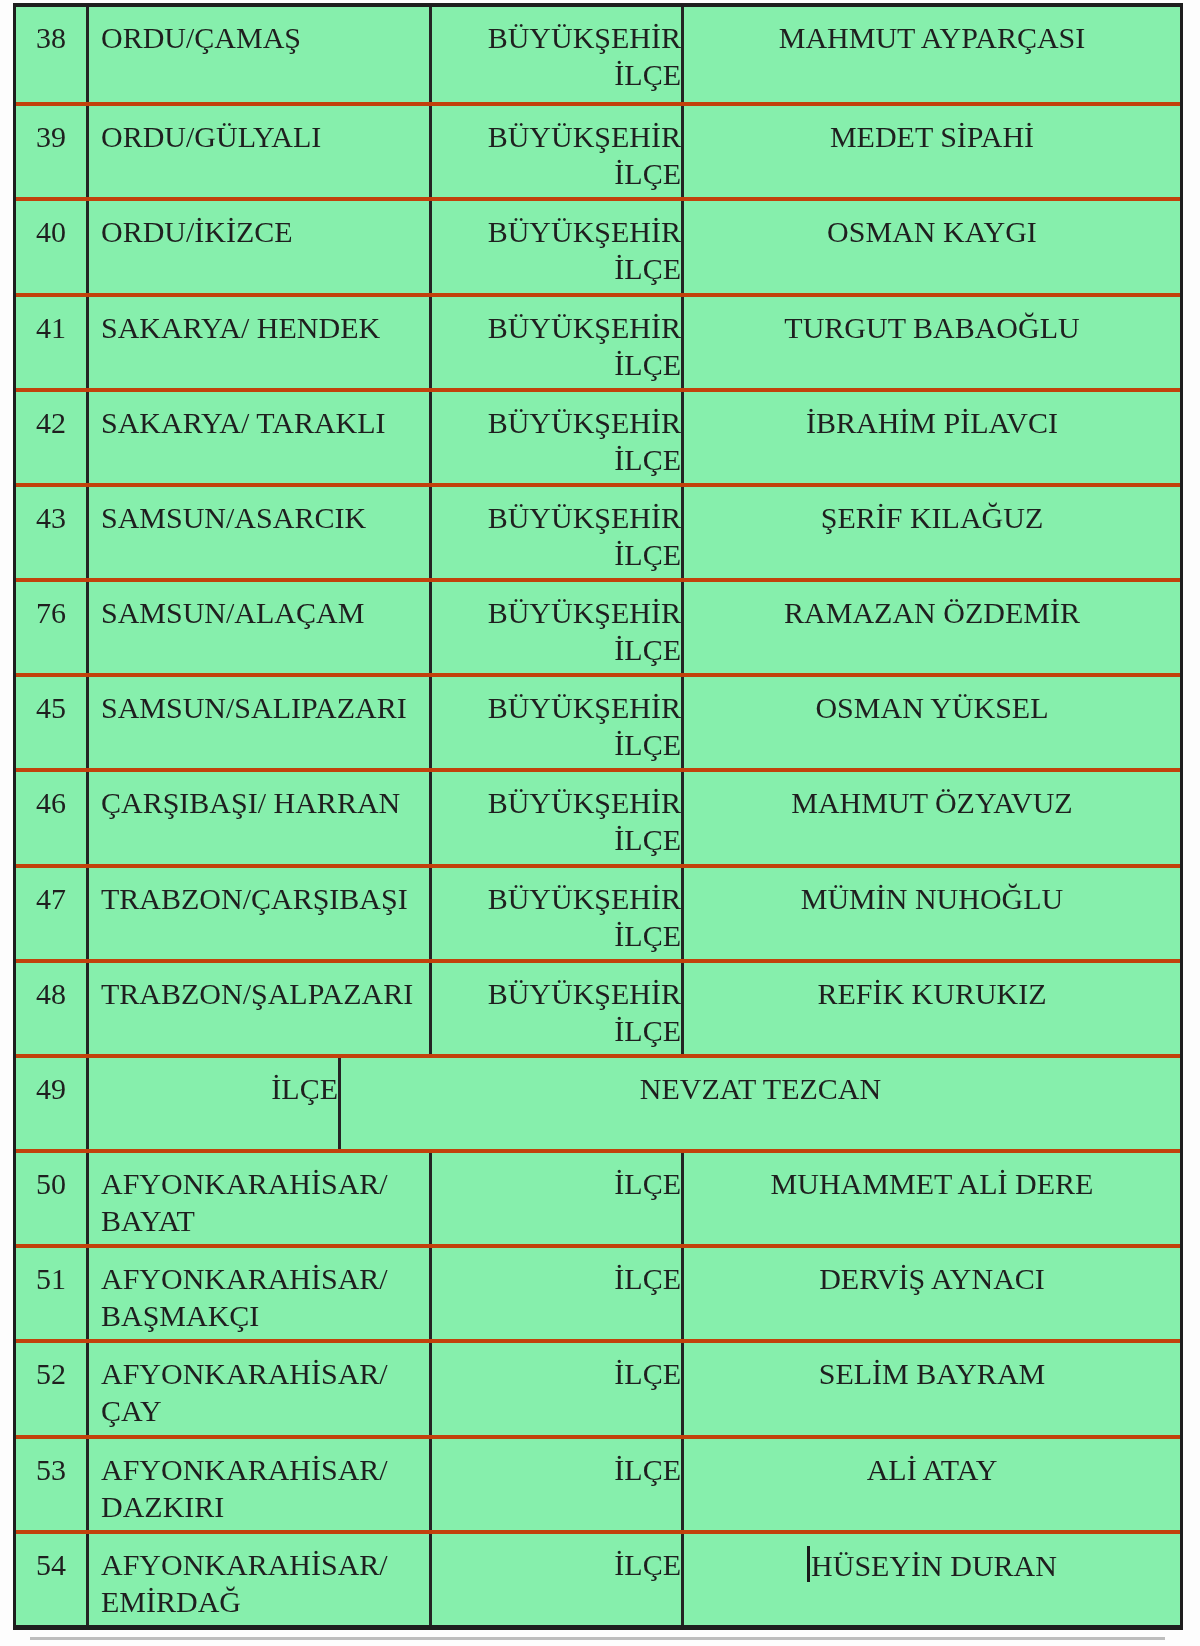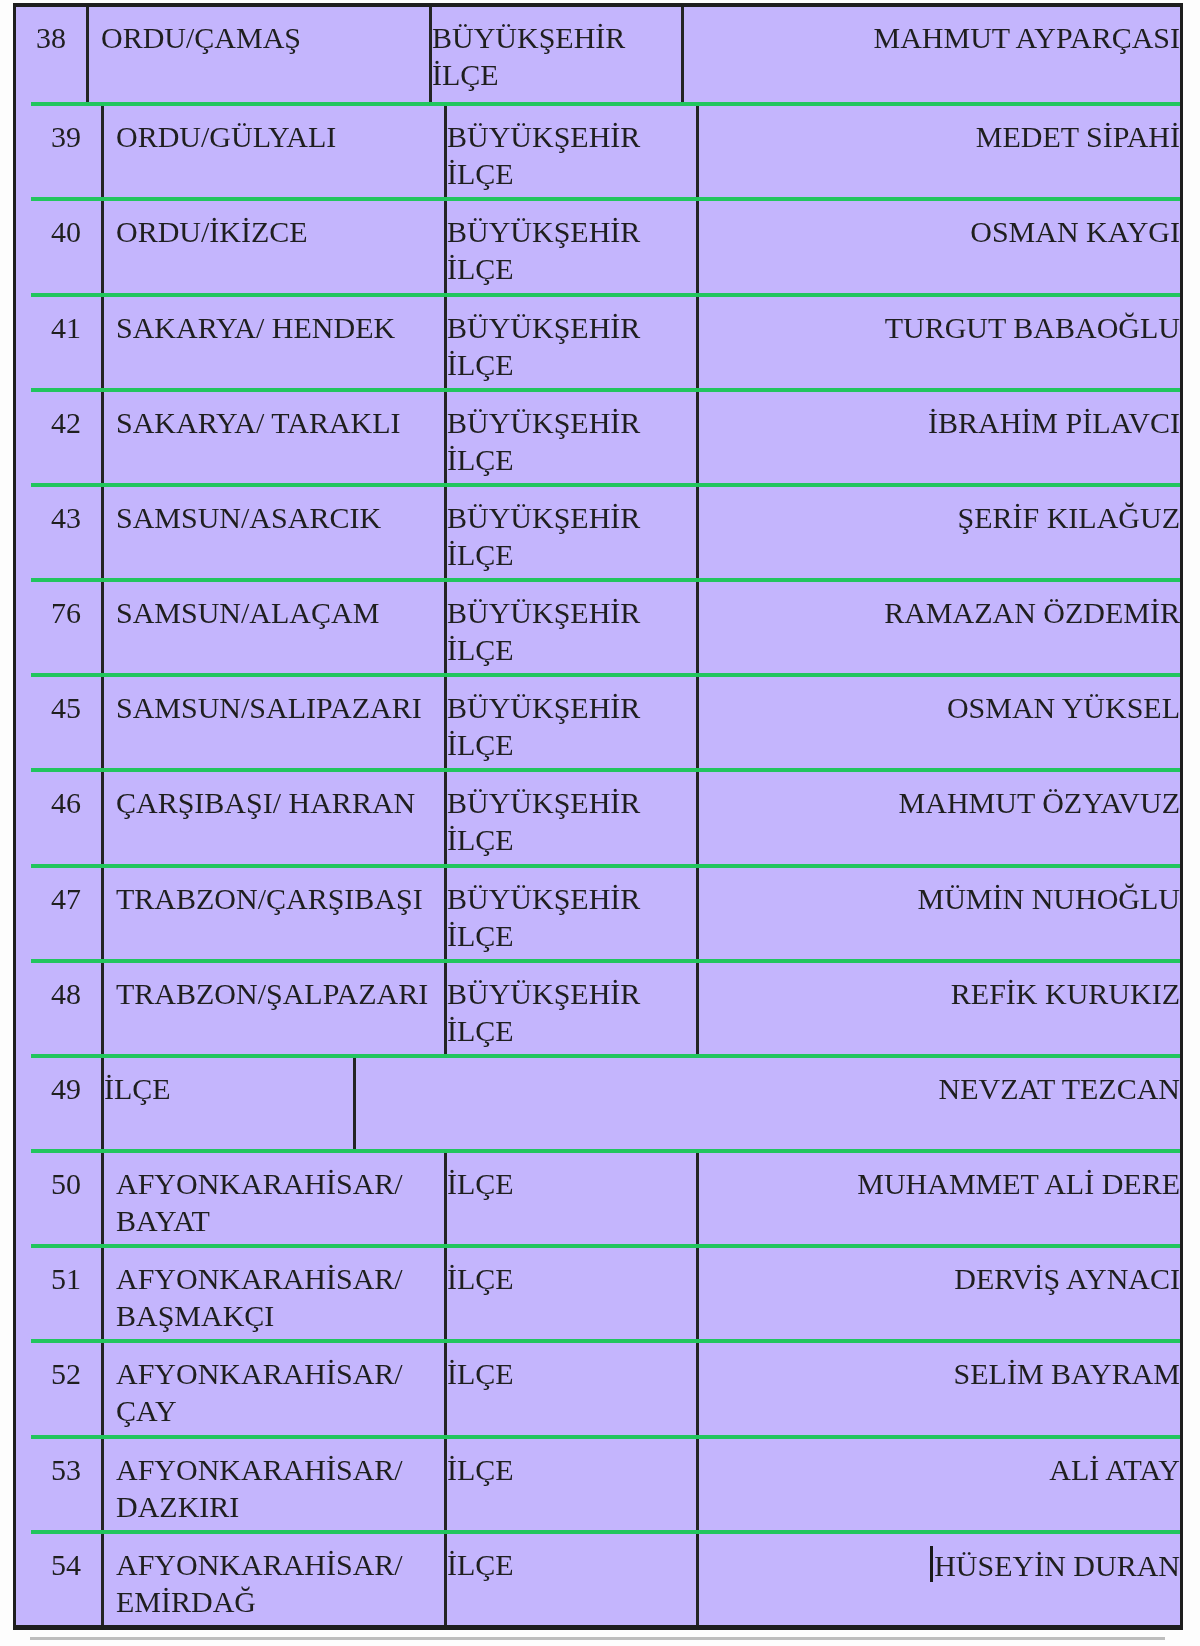--- a/index.html
+++ b/index.html
@@ -19,29 +19,28 @@
     position: absolute;
     left: 13px;
     top: 3px;
     width: 1170px;
     height: 1627px;
     box-sizing: border-box;
     border: solid #1e1e1e;
     border-width: 4px 3px 5px 3px;
     display: grid;
     grid-template-rows: repeat(17, 1fr);
-    background: #c4b5fd;
+    background: #86efac;
   }
   .row {
     display: flex;
     box-sizing: border-box;
   }
   .row + .row {
-    border-top: 4px solid #22c55e;
-    margin-left: 15px;
+    border-top: 4px solid #c2410c;
   }
   .cell {
     box-sizing: border-box;
     padding-top: 12px;
     font-size: 30px;
     line-height: 37px;
     color: #1f1f1f;
     overflow: hidden;
   }
   .cell + .cell {
@@ -54,25 +53,25 @@
   }
   .c-loc {
     width: 343px;
     flex: 0 0 auto;
     padding-left: 12px;
     text-align: left;
   }
   .c-type {
     width: 252px;
     flex: 0 0 auto;
-    text-align: left;
+    text-align: right;
   }
   .c-name {
     flex: 1 1 auto;
-    text-align: right;
+    text-align: center;
   }
   .text-cursor {
     display: inline-block;
     width: 3px;
     height: 36px;
     background: #1a1a1a;
     vertical-align: -6px;
     margin-right: 1px;
   }
   .scan-artifact-line {

